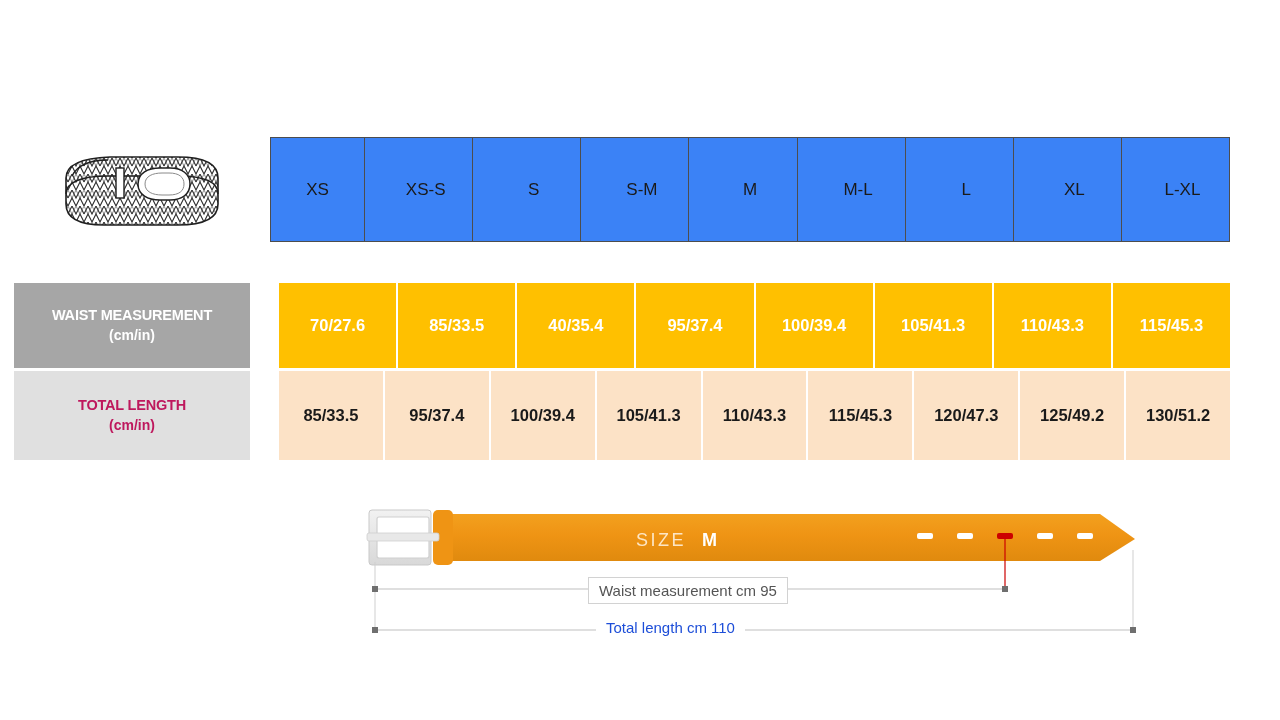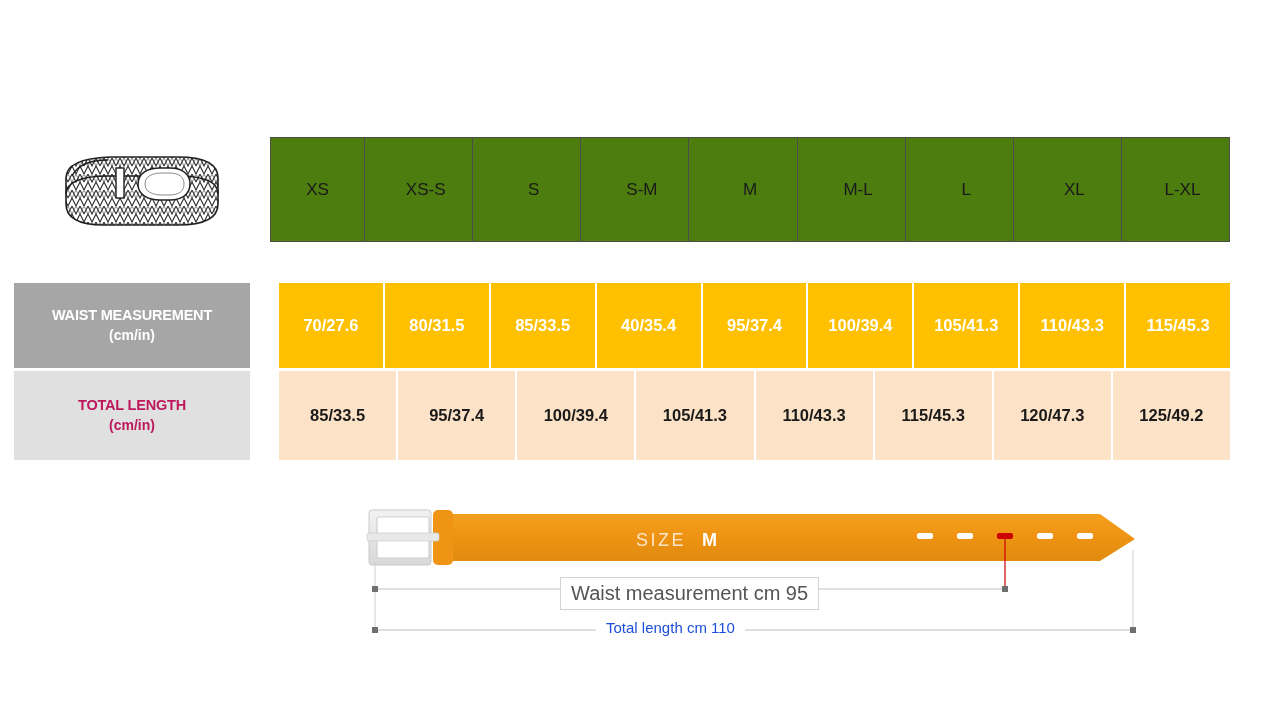--- a/index.html
+++ b/index.html
@@ -28,21 +28,21 @@
   
   #size-header-table {
     position: absolute;
     left: 270px;
     top: 137px;
     width: 960px;
     height: 105px;
     display: flex;
     border: 1.5px solid #4d4d4d;
     box-sizing: border-box;
-    background: #4d7c0f;
+    background: #3b82f6;
     gap: 14px;
   }
   #size-header-table .hcell {
     flex: 1 1 0;
     display: flex;
     align-items: center;
     justify-content: center;
     border-right: 1.5px solid #4d4d4d;
     font-size: 17px;
     color: #1a1a1a;
@@ -123,23 +123,24 @@
     width: 800px;
     height: 150px;
   }
   #belt-diagram svg { display: block; }
 
   .dim-label-boxed {
     position: absolute;
     background: #ffffff;
     border: 1px solid #d2d2d2;
     color: #555555;
-    font-size: 20px;
+    font-size: 15px;
     padding: 4px 10px;
     white-space: nowrap;
+    margin-left: 28px;
   }
   .dim-label-plain {
     position: absolute;
     background: #ffffff;
     color: #1d4ed8;
     font-size: 15px;
     padding: 2px 10px;
     white-space: nowrap;
   }
   #waist-dim-label {
@@ -190,21 +191,20 @@
   <div class="hcell">L-XL</div>
 </div>
 
 <div id="waist-row" class="meas-row">
   <div class="row-label">
     <span class="lab-main">WAIST MEASUREMENT</span>
     <span class="lab-sub">(cm/in)</span>
   </div>
   <div class="cells">
     <div class="cell">70/27.6</div>
-    <div class="cell">80/31.5</div>
     <div class="cell">85/33.5</div>
     <div class="cell">40/35.4</div>
     <div class="cell">95/37.4</div>
     <div class="cell">100/39.4</div>
     <div class="cell">105/41.3</div>
     <div class="cell">110/43.3</div>
     <div class="cell">115/45.3</div>
   </div>
 </div>
 
@@ -215,20 +215,21 @@
   </div>
   <div class="cells">
     <div class="cell">85/33.5</div>
     <div class="cell">95/37.4</div>
     <div class="cell">100/39.4</div>
     <div class="cell">105/41.3</div>
     <div class="cell">110/43.3</div>
     <div class="cell">115/45.3</div>
     <div class="cell">120/47.3</div>
     <div class="cell">125/49.2</div>
+    <div class="cell">130/51.2</div>
   </div>
 </div>
 
 <div id="belt-diagram">
   <svg width="800" height="150" viewBox="0 0 800 150" xmlns="http://www.w3.org/2000/svg">
     <defs>
       <linearGradient id="beltgrad" x1="0" y1="0" x2="0" y2="1">
         <stop offset="0%" stop-color="#f3a01e"></stop>
         <stop offset="45%" stop-color="#ef9414"></stop>
         <stop offset="100%" stop-color="#e08a0e"></stop>

